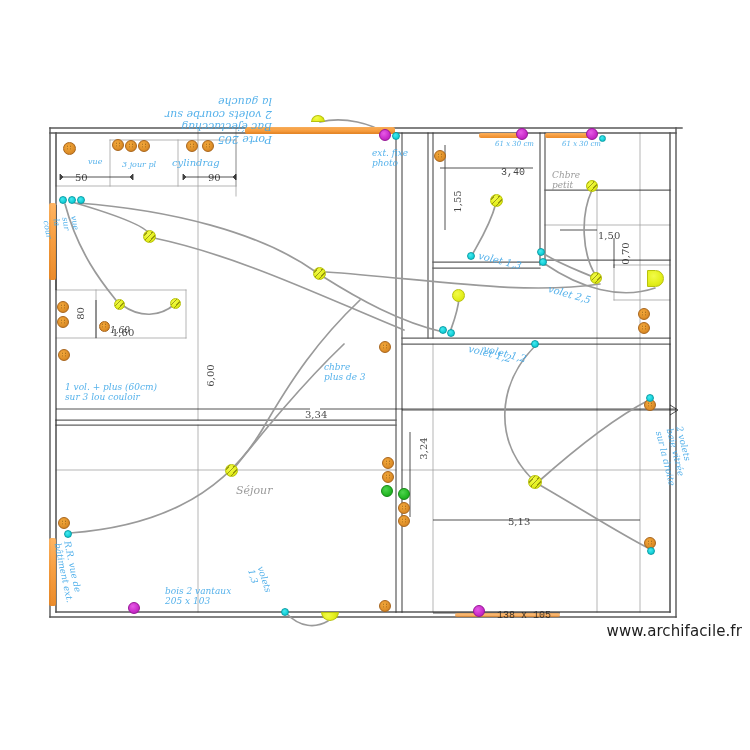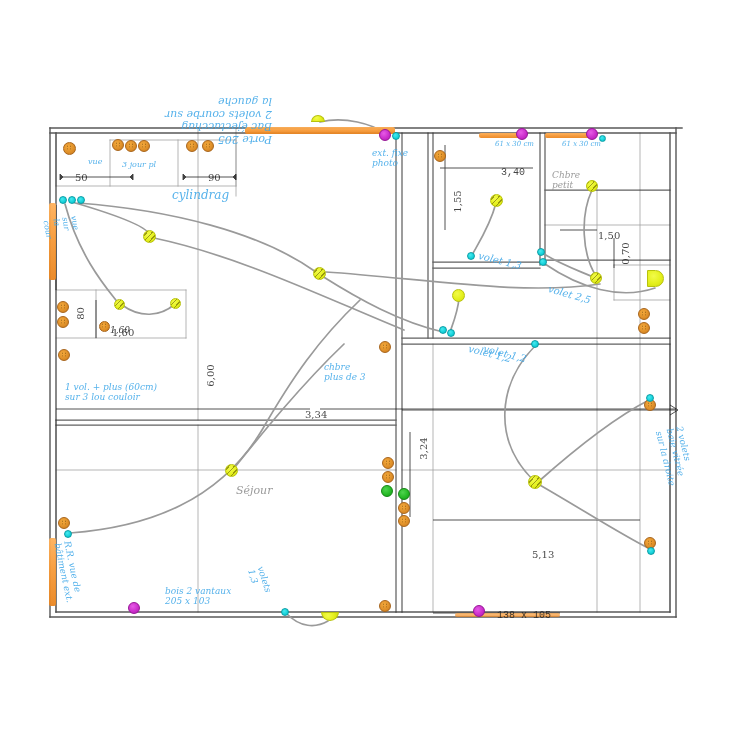--- a/index.html
+++ b/index.html
@@ -230,21 +230,21 @@
     <div class="win" style="left:545px;top:133px;width:50px;height:5px;"></div>
     <div class="win" style="left:49px;top:203px;width:7px;height:77px;"></div>
     <div class="win" style="left:49px;top:538px;width:7px;height:68px;"></div>
     <div class="win" style="left:455px;top:613px;width:105px;height:4px;opacity:.75;"></div>
   </div>
 
   <div id="dimension-layer">
       <div class="dim" style="left: 199px; top: 370px; transform: rotate(-90deg);">6,00</div>
       <div class="dim" style="left: 305px; top: 409px;">3,34</div>
       <div class="dim" style="left: 412px; top: 443px; transform: rotate(-90deg);">3,24</div>
-      <div class="dim" style="left: 532px; top: 516px; margin-top: 33px;">5,13</div>
+      <div class="dim" style="left: 508px; top: 516px;">5,13</div>
       <div class="dim" style="left: 501px; top: 167px; font-family: Liberation Mono, monospace;">3,40</div>
       <div class="dim" style="left: 446px; top: 196px; transform: rotate(-90deg);">1,55</div>
       <div class="dim" style="left: 598px; top: 230px;">1,50</div>
       <div class="dim" style="left: 614px; top: 248px; transform: rotate(-90deg);">0,70</div>
       <div class="dim" style="left: 75px; top: 172px;">50</div>
       <div class="dim" style="left: 208px; top: 172px; text-align: right;">90</div>
       <div class="dim" style="left: 112px; top: 327px;">1,60</div>
       <div class="dim" style="left: 74px; top: 308px; transform: rotate(-90deg);">80</div>
       <div class="dim" style="left: 497px; top: 610px; font-family: Liberation Mono, monospace;">138 x 105</div>
     </div>
@@ -277,21 +277,21 @@
       <div class="hand grey" style="left: 552px; top: 170px; color: rgb(141, 141, 141); font-size: 9px; transform-origin: left top;">Chbre
 petit</div>
       <div class="hand" style="left: 495px; top: 140px; color: rgb(62, 167, 232); font-size: 7px; transform-origin: left top;">61 x 30 cm</div>
       <div class="hand" style="left: 562px; top: 140px; color: rgb(62, 167, 232); font-size: 7px; transform-origin: left top;">61 x 30 cm</div>
       <div class="hand" style="left: 78px; top: 215px; color: rgb(62, 167, 232); font-size: 8px; transform: rotate(80deg); transform-origin: left top;">vue
 sur
 la
 cour</div>
       <div class="hand" style="left: 88px; top: 157px; color: rgb(62, 167, 232); font-size: 8px; transform-origin: left top;">vue</div>
       <div class="hand" style="left: 122px; top: 160px; color: rgb(62, 167, 232); font-size: 8px; transform-origin: left top;">3 jour pl</div>
-      <div class="hand" style="left: 172px; top: 157px; color: rgb(62, 167, 232); font-size: 12px; transform-origin: left top; margin-top: 32px;">cylindrag</div>
+      <div class="hand" style="left: 172px; top: 157px; color: rgb(62, 167, 232); font-size: 10px; transform-origin: left top;">cylindrag</div>
       <div class="hand" style="left: 110px; top: 325px; color: rgb(38, 38, 38); font-size: 9px; transform-origin: left top;">1,60</div>
     </div>
 
   <div id="marker-layer">
       <div class="mk orange" style="width: 13px; height: 13px; left: 62.5px; top: 141.5px;">
         <span class="glyph">∷</span>
       </div>
       <div class="mk orange" style="width: 12px; height: 12px; left: 112px; top: 139px;">
         <span class="glyph">∷</span>
       </div>
@@ -385,14 +385,15 @@
       <div class="mk cyan" style="width: 8px; height: 8px; left: 539px; top: 258px;"></div>
       <div class="mk cyan" style="width: 8px; height: 8px; left: 439px; top: 326px;"></div>
       <div class="mk cyan" style="width: 8px; height: 8px; left: 447px; top: 329px;"></div>
       <div class="mk cyan" style="width: 8px; height: 8px; left: 531px; top: 340px;"></div>
       <div class="mk cyan" style="width: 8px; height: 8px; left: 646px; top: 394px;"></div>
       <div class="mk cyan" style="width: 8px; height: 8px; left: 647px; top: 547px;"></div>
       <div class="mk cyan" style="width: 8px; height: 8px; left: 281px; top: 608px;"></div>
       <div class="mk cyan" style="width: 7px; height: 7px; left: 598.5px; top: 134.5px;"></div>
     </div>
 
+  <div id="watermark">www.archifacile.fr</div>
 
 </div>
 
 </body></html>

